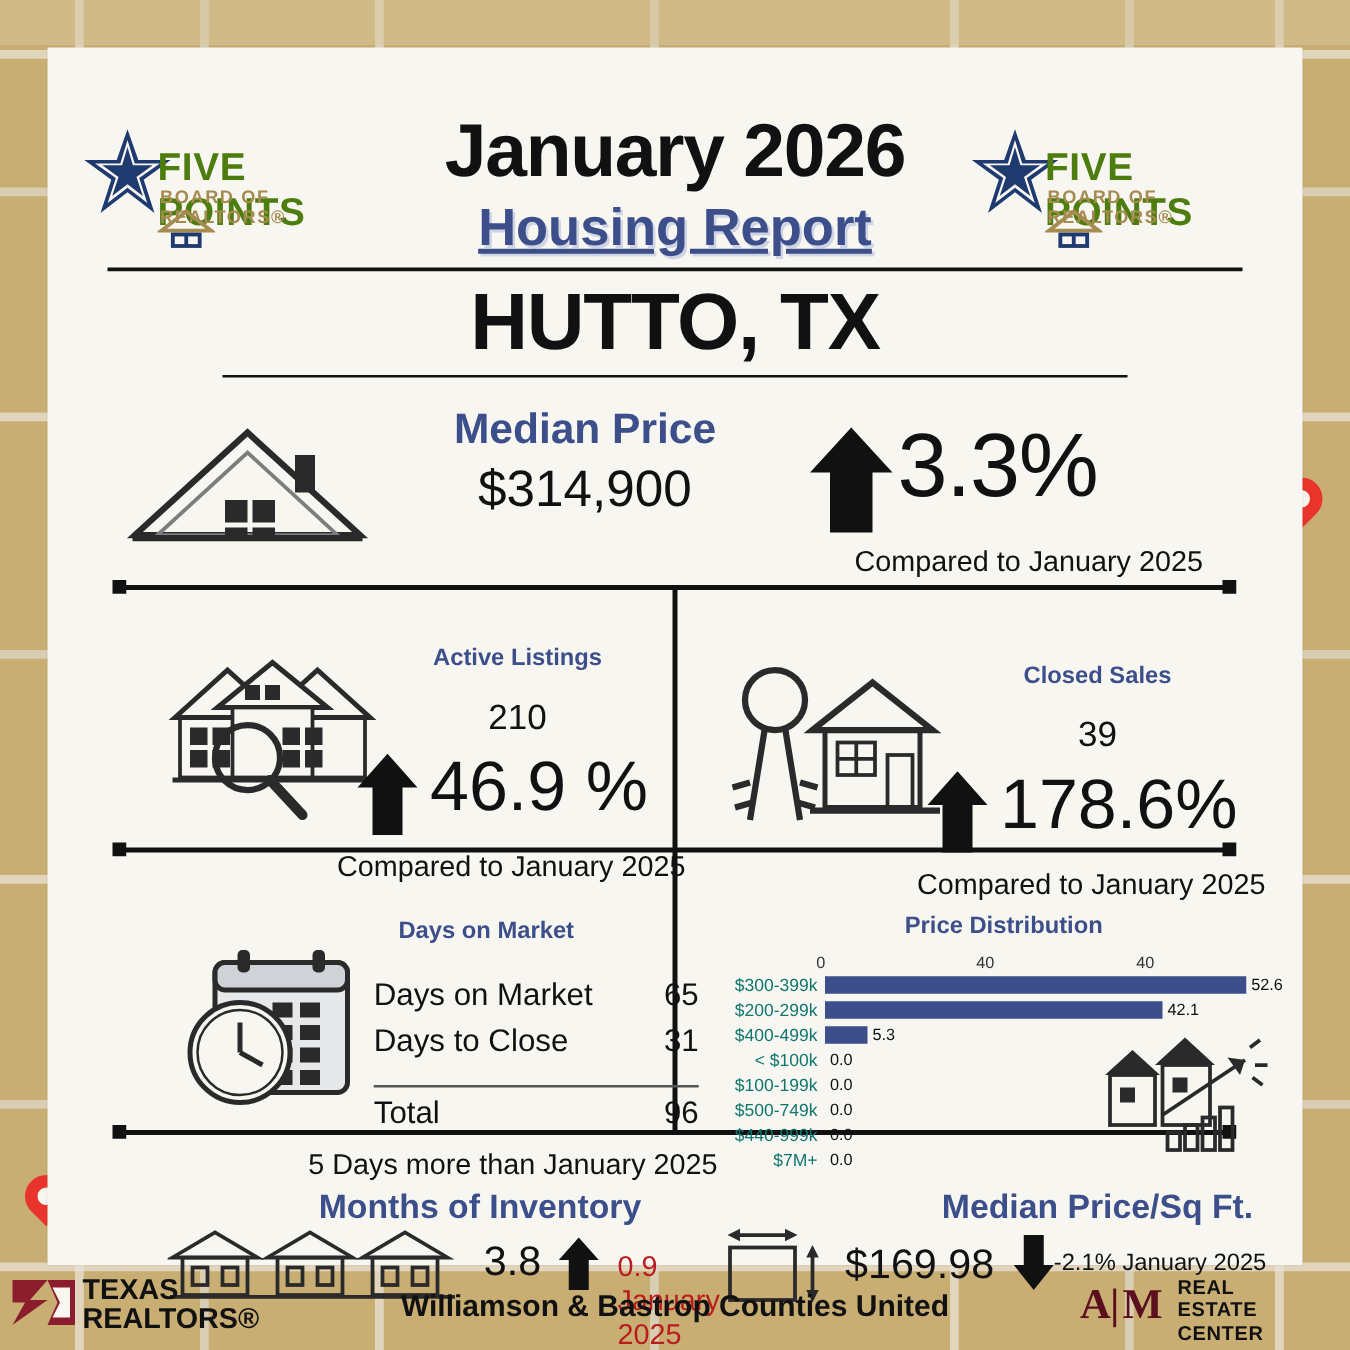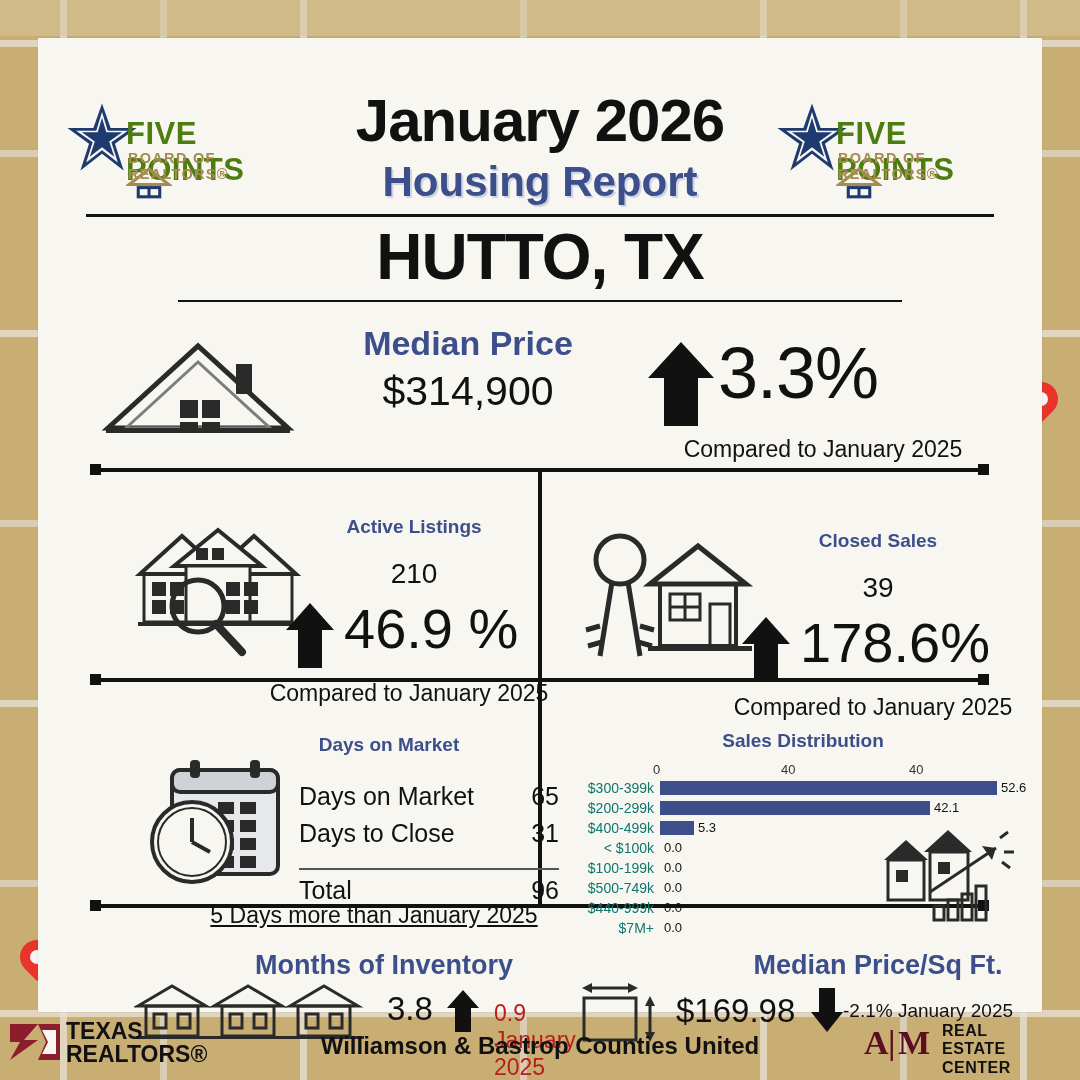--- a/index.html
+++ b/index.html
@@ -93,20 +93,21 @@
     font-size: 60px; font-weight: bold;
     letter-spacing: -1px;
     color: #111;
   }
   .subtitle {
     position: absolute; top: 120px; left: 0; width: 100%;
     text-align: center;
     font-size: 42px; font-weight: bold;
     color: #3c4f8a;
     text-shadow: 2px 2px 0 #cfd4e4;
+    text-decoration: underline;
   }
   .rule {
     position: absolute;
     height: 3px; background: #111;
   }
   .rule.top { left: 48px; right: 48px; top: 176px; }
   .rule.mid { left: 140px; right: 140px; top: 262px; height: 2px; }
 
   .city {
     position: absolute; top: 182px; left: 0; width: 100%;
@@ -189,21 +190,21 @@
 
   
   #dom { position: absolute; left: 96px; top: 688px; width: 435px; height: 215px; }
   #dom .quad-title { position: absolute; left: 80px; top: 8px; width: 350px; }
   #dom table { position: absolute; left: 165px; top: 52px; width: 260px; border-collapse: collapse; }
   #dom td { font-size: 25px; padding: 4px 0; color: #111; }
   #dom td.num { text-align: right; }
   #dom .tline { position: absolute; left: 165px; top: 142px; width: 260px; height: 2px; background: #555; }
   #dom .totrow { position: absolute; left: 165px; top: 150px; width: 260px; font-size: 25px; color:#111; }
   #dom .totrow span.r { float: right; }
-  #dom .cmp { position: absolute; left: 40px; top: 176px; width: 400px; text-align: center; text-decoration: underline; }
+  #dom .cmp { position: absolute; left: 40px; top: 192px; width: 400px; text-align: right; }
 
   
   #dist { position: absolute; left: 540px; top: 688px; width: 440px; height: 215px; }
   #dist .quad-title { position: absolute; left: 75px; top: 4px; width: 300px; }
   #dist .axis { position: absolute; left: 75px; top: 36px; width: 360px; height: 16px; }
   #dist .axis span { position: absolute; font-size: 13px; color: #333; }
   #dist .rows { position: absolute; left: 0; top: 52px; width: 440px; }
   #dist .row { position: relative; height: 20px; }
   #dist .row .cat {
     position: absolute; left: 0; top: 2px; width: 76px;
@@ -446,21 +447,21 @@
       </table>
     <div class="tline"></div>
     <div class="totrow">
       <span>Total</span>
       <span class="r">96</span>
     </div>
     <div class="cmp">5 Days more than January 2025</div>
   </div>
 
   <div id="dist">
-    <div class="quad-title hl">Sales Distribution</div>
+    <div class="quad-title hl">Price Distribution</div>
     <div class="axis">
       <span style="left:0">0</span>
       <span style="left:128px">40</span>
       <span style="left:256px">40</span>
     </div>
     <div class="rows">
       <div class="row">
         <span class="cat">$300-399k</span>
         <span class="bar" style="width:337px"></span>
         <span class="val" style="left:423px">52.6</span>

